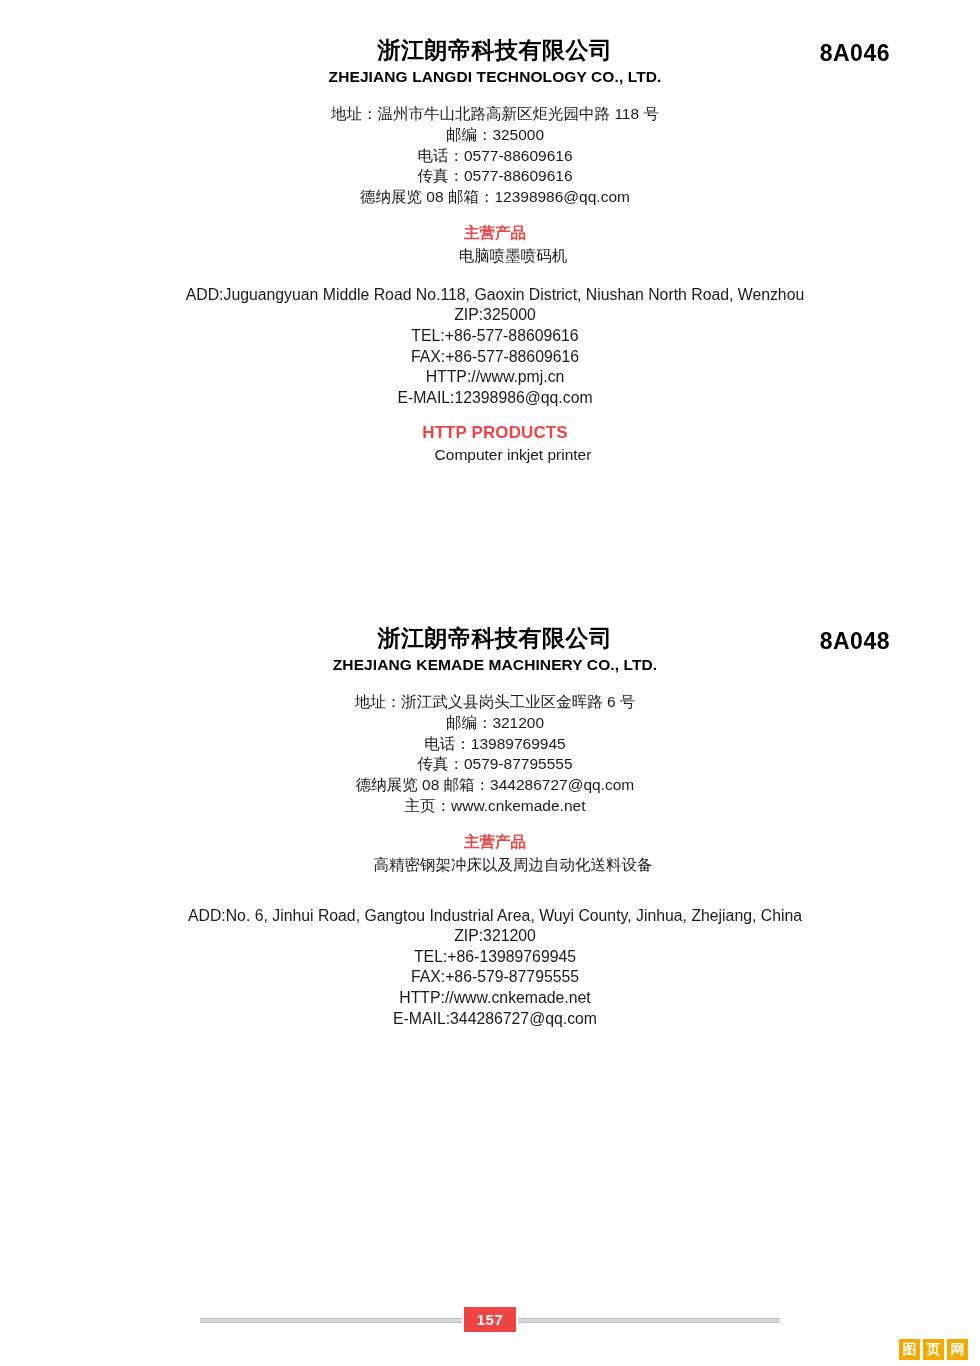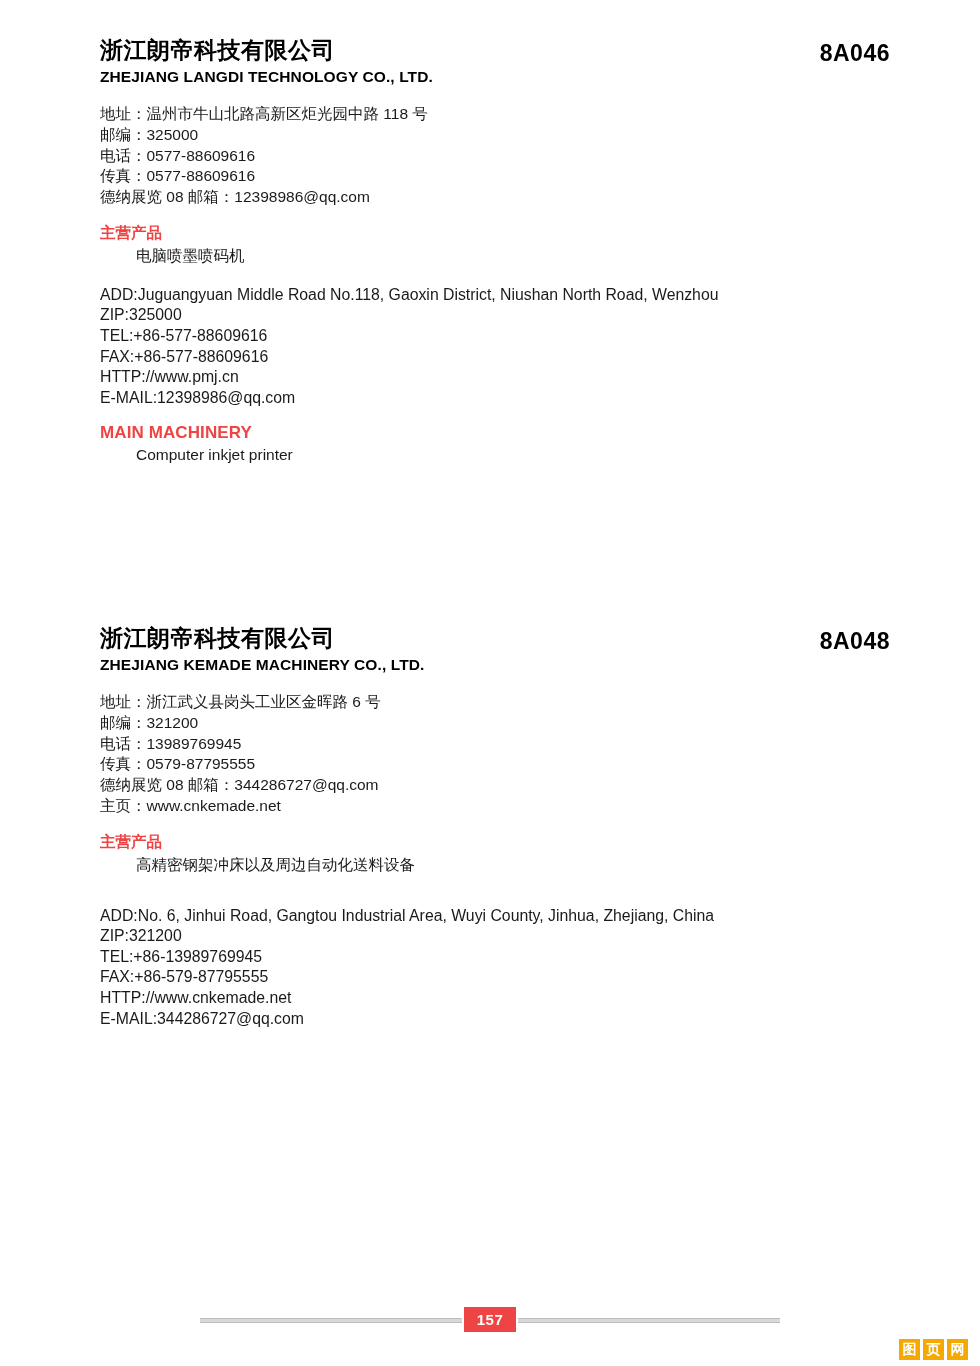--- a/index.html
+++ b/index.html
@@ -18,20 +18,21 @@
   .page {
     position: relative;
     width: 980px;
     height: 1366px;
     box-sizing: border-box;
   }
   .entry {
     position: absolute;
     left: 100px;
     width: 790px;
+    text-align: center;
   }
   .entry-1 { top: 36px; }
   .entry-2 { top: 624px; }
 
   .entry-header {
     position: relative;
     min-height: 52px;
   }
   .cn-name {
     font-size: 23px;
@@ -169,21 +170,21 @@
 
     <div>
       <div class="line en">ADD:Juguangyuan Middle Road No.118, Gaoxin District, Niushan North Road, Wenzhou</div>
       <div class="line en">ZIP:325000</div>
       <div class="line en">TEL:+86-577-88609616</div>
       <div class="line en">FAX:+86-577-88609616</div>
       <div class="line en">HTTP://www.pmj.cn</div>
       <div class="line en">E-MAIL:12398986@qq.com</div>
     </div>
 
-    <div class="section-title en">MAIN MACHINERY</div>
+    <div class="section-title en">HTTP PRODUCTS</div>
     <div class="section-body">Computer inkjet printer</div>
   </div>
 
   <div class="entry entry-2">
     <div class="entry-header">
       <div class="cn-name">浙江朗帝科技有限公司</div>
       <div class="en-name">ZHEJIANG KEMADE MACHINERY CO., LTD.</div>
       <div class="booth">8A048</div>
     </div>
 

